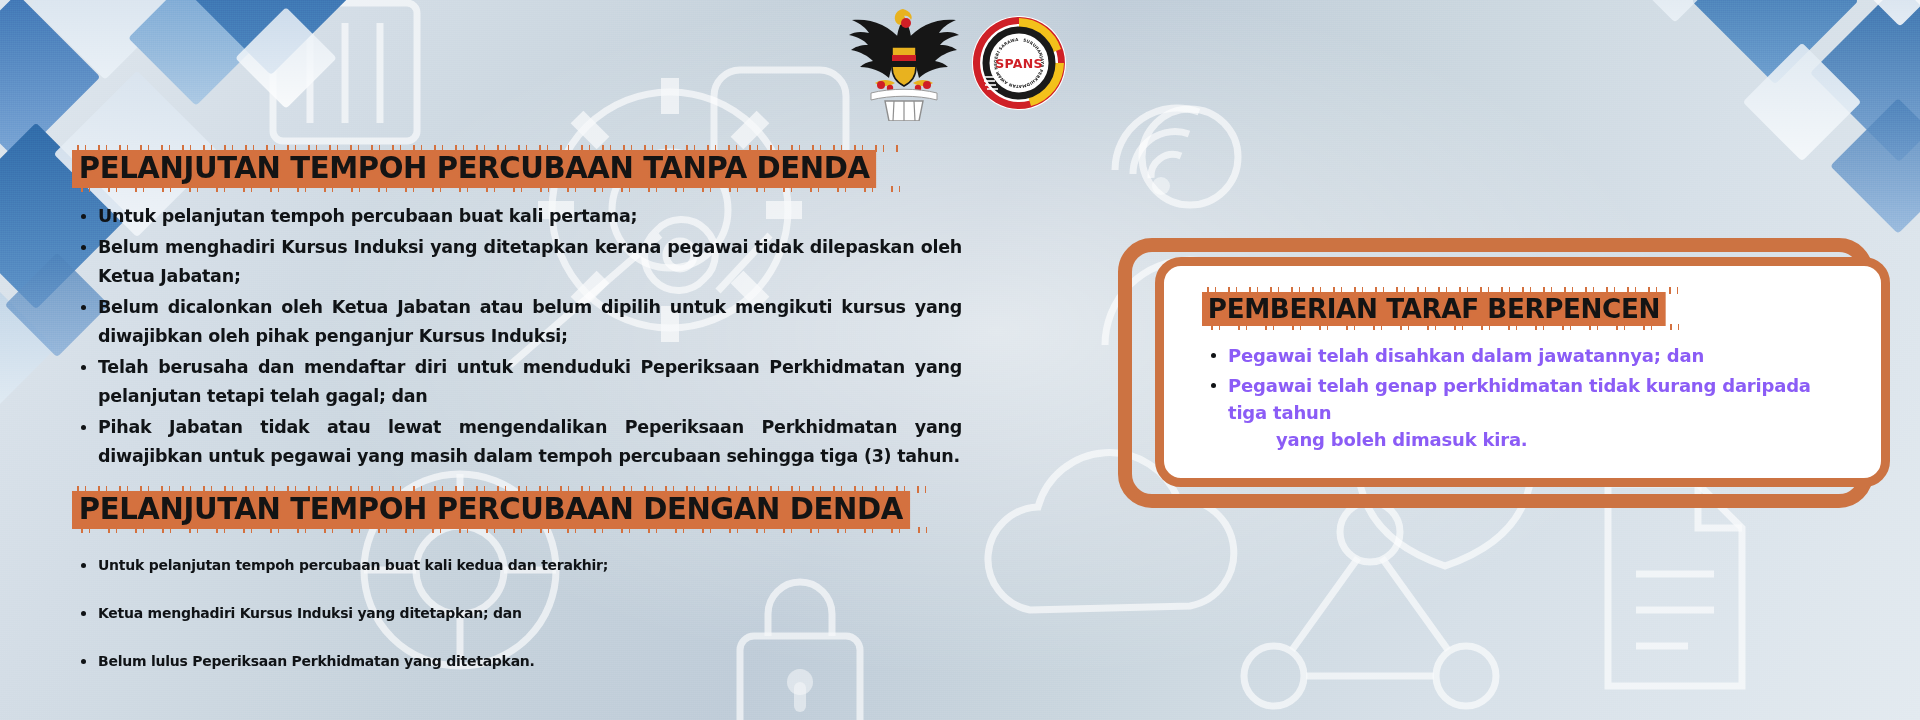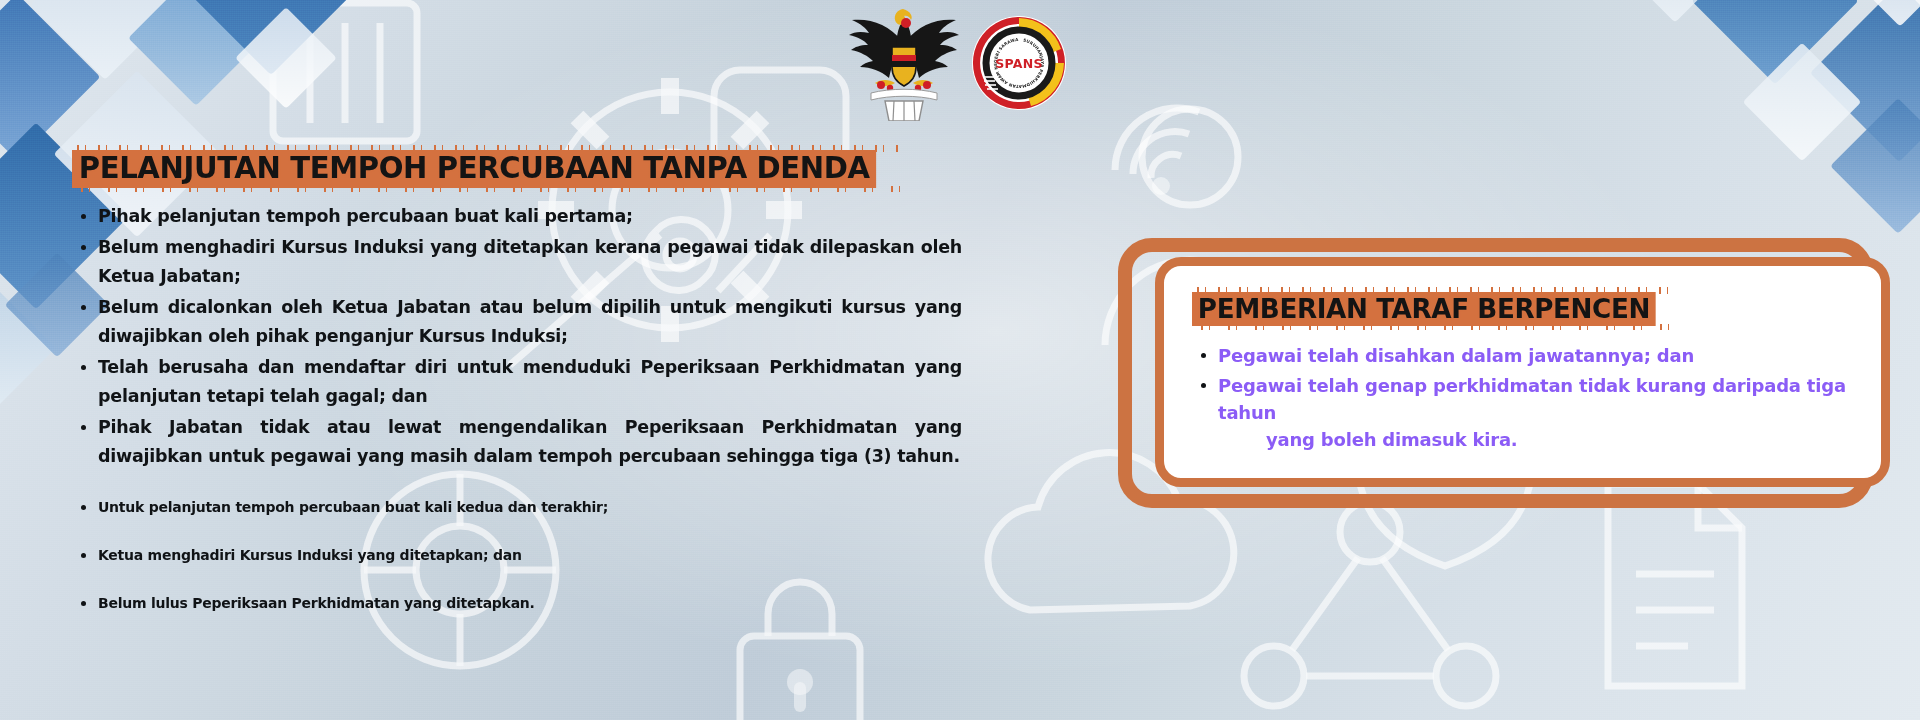--- a/index.html
+++ b/index.html
@@ -206,21 +206,21 @@
   #right-card {
     position: absolute;
     left: 1155px;
     top: 257px;
     width: 735px;
     height: 230px;
     background: #ffffff;
     border: 9px solid #cc7342;
     border-radius: 26px;
     box-sizing: border-box;
-    padding: 26px 30px 18px 28px;
+    padding: 26px 30px 18px 38px;
   }
   #right-card .banner-title {
     font-size: 27px;
     padding: 3px 6px 4px 6px;
   }
   ul.card-bullets {
     list-style: none;
     margin: 16px 0 0 0;
     padding: 0;
   }
@@ -432,28 +432,33 @@
 
   <div id="left-col">
 
     <div class="title-wrap">
       <span class="spikes"></span>
       <span class="spikes-b"></span>
       <span class="banner-title">PELANJUTAN TEMPOH PERCUBAAN TANPA DENDA</span>
     </div>
 
     <ul class="bullets">
-      <li class="nojust">Pihak pelanjutan tempoh percubaan buat kali pertama;</li>
+      <li class="nojust">Untuk pelanjutan tempoh percubaan buat kali pertama;</li>
       <li>Belum menghadiri Kursus Induksi yang ditetapkan kerana pegawai tidak dilepaskan oleh Ketua Jabatan;</li>
       <li>Belum dicalonkan oleh Ketua Jabatan atau belum dipilih untuk mengikuti kursus yang diwajibkan oleh pihak penganjur Kursus Induksi;</li>
       <li>Telah berusaha dan mendaftar diri untuk menduduki Peperiksaan Perkhidmatan yang pelanjutan tetapi telah gagal; dan</li>
       <li>Pihak Jabatan tidak atau lewat mengendalikan Peperiksaan Perkhidmatan yang diwajibkan untuk pegawai yang masih dalam tempoh percubaan sehingga tiga (3) tahun.</li>
     </ul>
 
     <div id="heading2-block">
+      <div class="title-wrap">
+        <span class="spikes"></span>
+        <span class="spikes-b"></span>
+        <span class="banner-title">PELANJUTAN TEMPOH PERCUBAAN DENGAN DENDA</span>
+      </div>
 
       <ul class="bullets2">
         <li>Untuk pelanjutan tempoh percubaan buat kali kedua dan terakhir;</li>
         <li>Ketua menghadiri Kursus Induksi yang ditetapkan; dan</li>
         <li>Belum lulus Peperiksaan Perkhidmatan yang ditetapkan.</li>
       </ul>
     </div>
   </div>
 
   <div id="right-card-shadow"></div>

